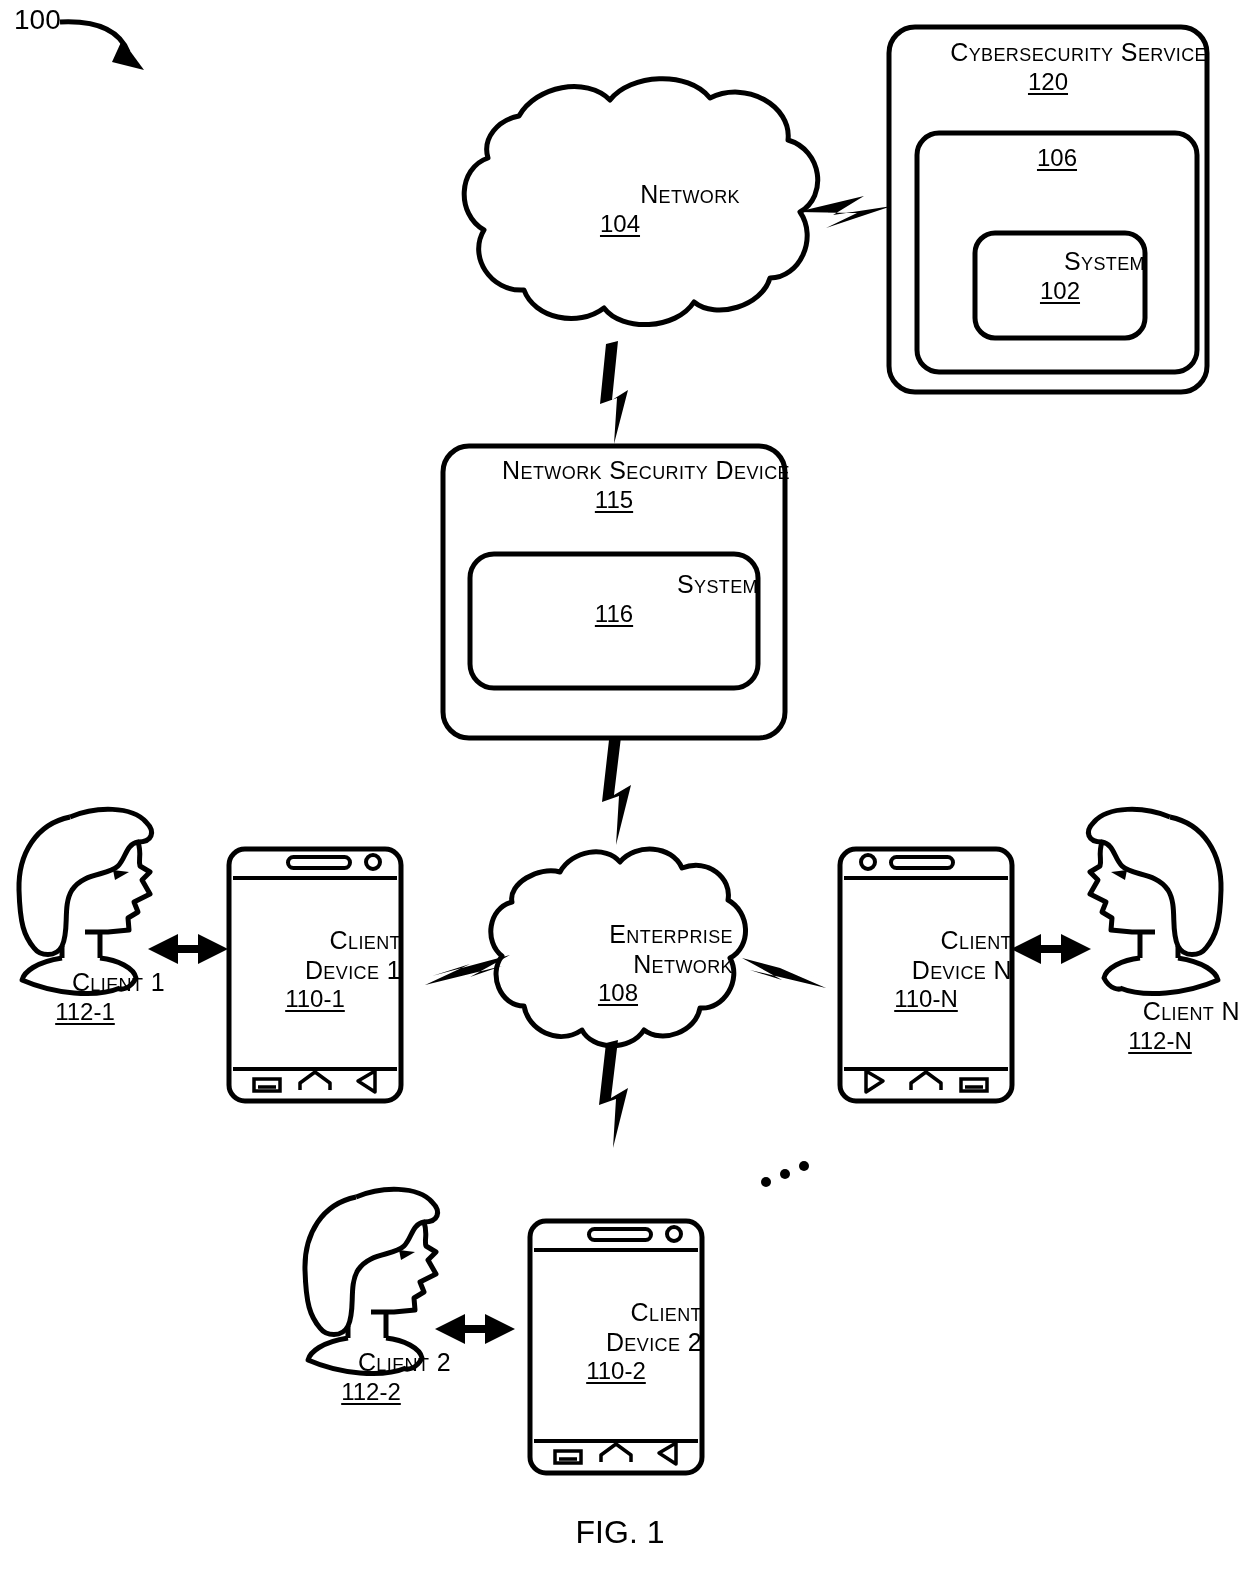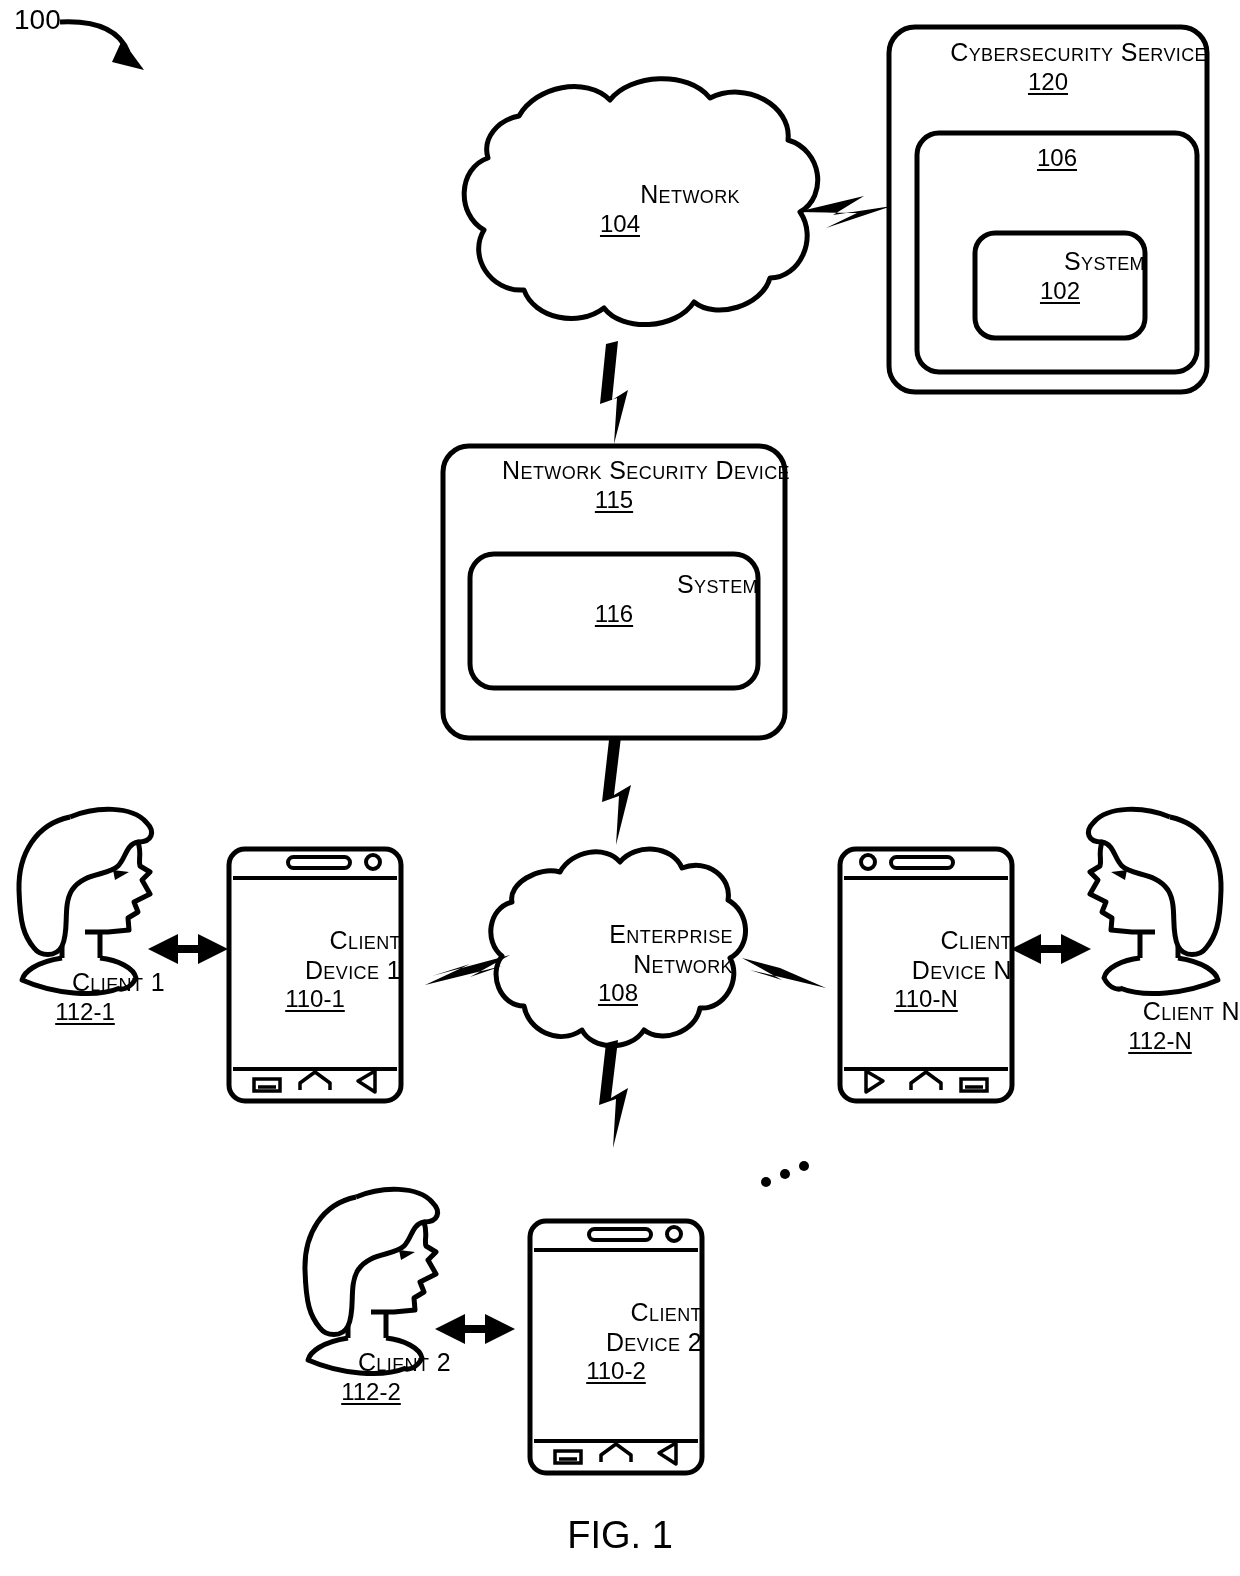--- a/index.html
+++ b/index.html
@@ -7,21 +7,21 @@
     width:1240px;height:1576px;position:relative;overflow:hidden;
     font-family:"Liberation Sans", sans-serif;color:#000;
   }
   #canvas{position:absolute;inset:0;width:1240px;height:1576px;}
   .lbl{position:absolute;text-align:center;line-height:1.18;
        font-family:"Liberation Sans", sans-serif;color:#000;
        font-variant:small-caps;font-weight:400;}
   .lbl .t{display:block;font-size:25px;letter-spacing:.4px;text-align:right;}
   .lbl .n{display:block;font-size:24px;text-decoration:underline;
           text-underline-offset:3px;font-variant:normal;letter-spacing:0px;text-align:center;}
-  .figcap{position:absolute;left:0;right:0;text-align:center;font-size:38px;
+  .figcap{position:absolute;left:0;right:0;text-align:center;font-size:32px;
           font-family:"Liberation Sans", sans-serif;}
   .reflbl{position:absolute;font-size:28px;font-family:"Liberation Sans", sans-serif;}
   svg{overflow:visible;}
 </style>
 </head>
 <body>
 
 <svg id="canvas" viewBox="0 0 1240 1576">
   <defs>
     <g id="bolt-v">

